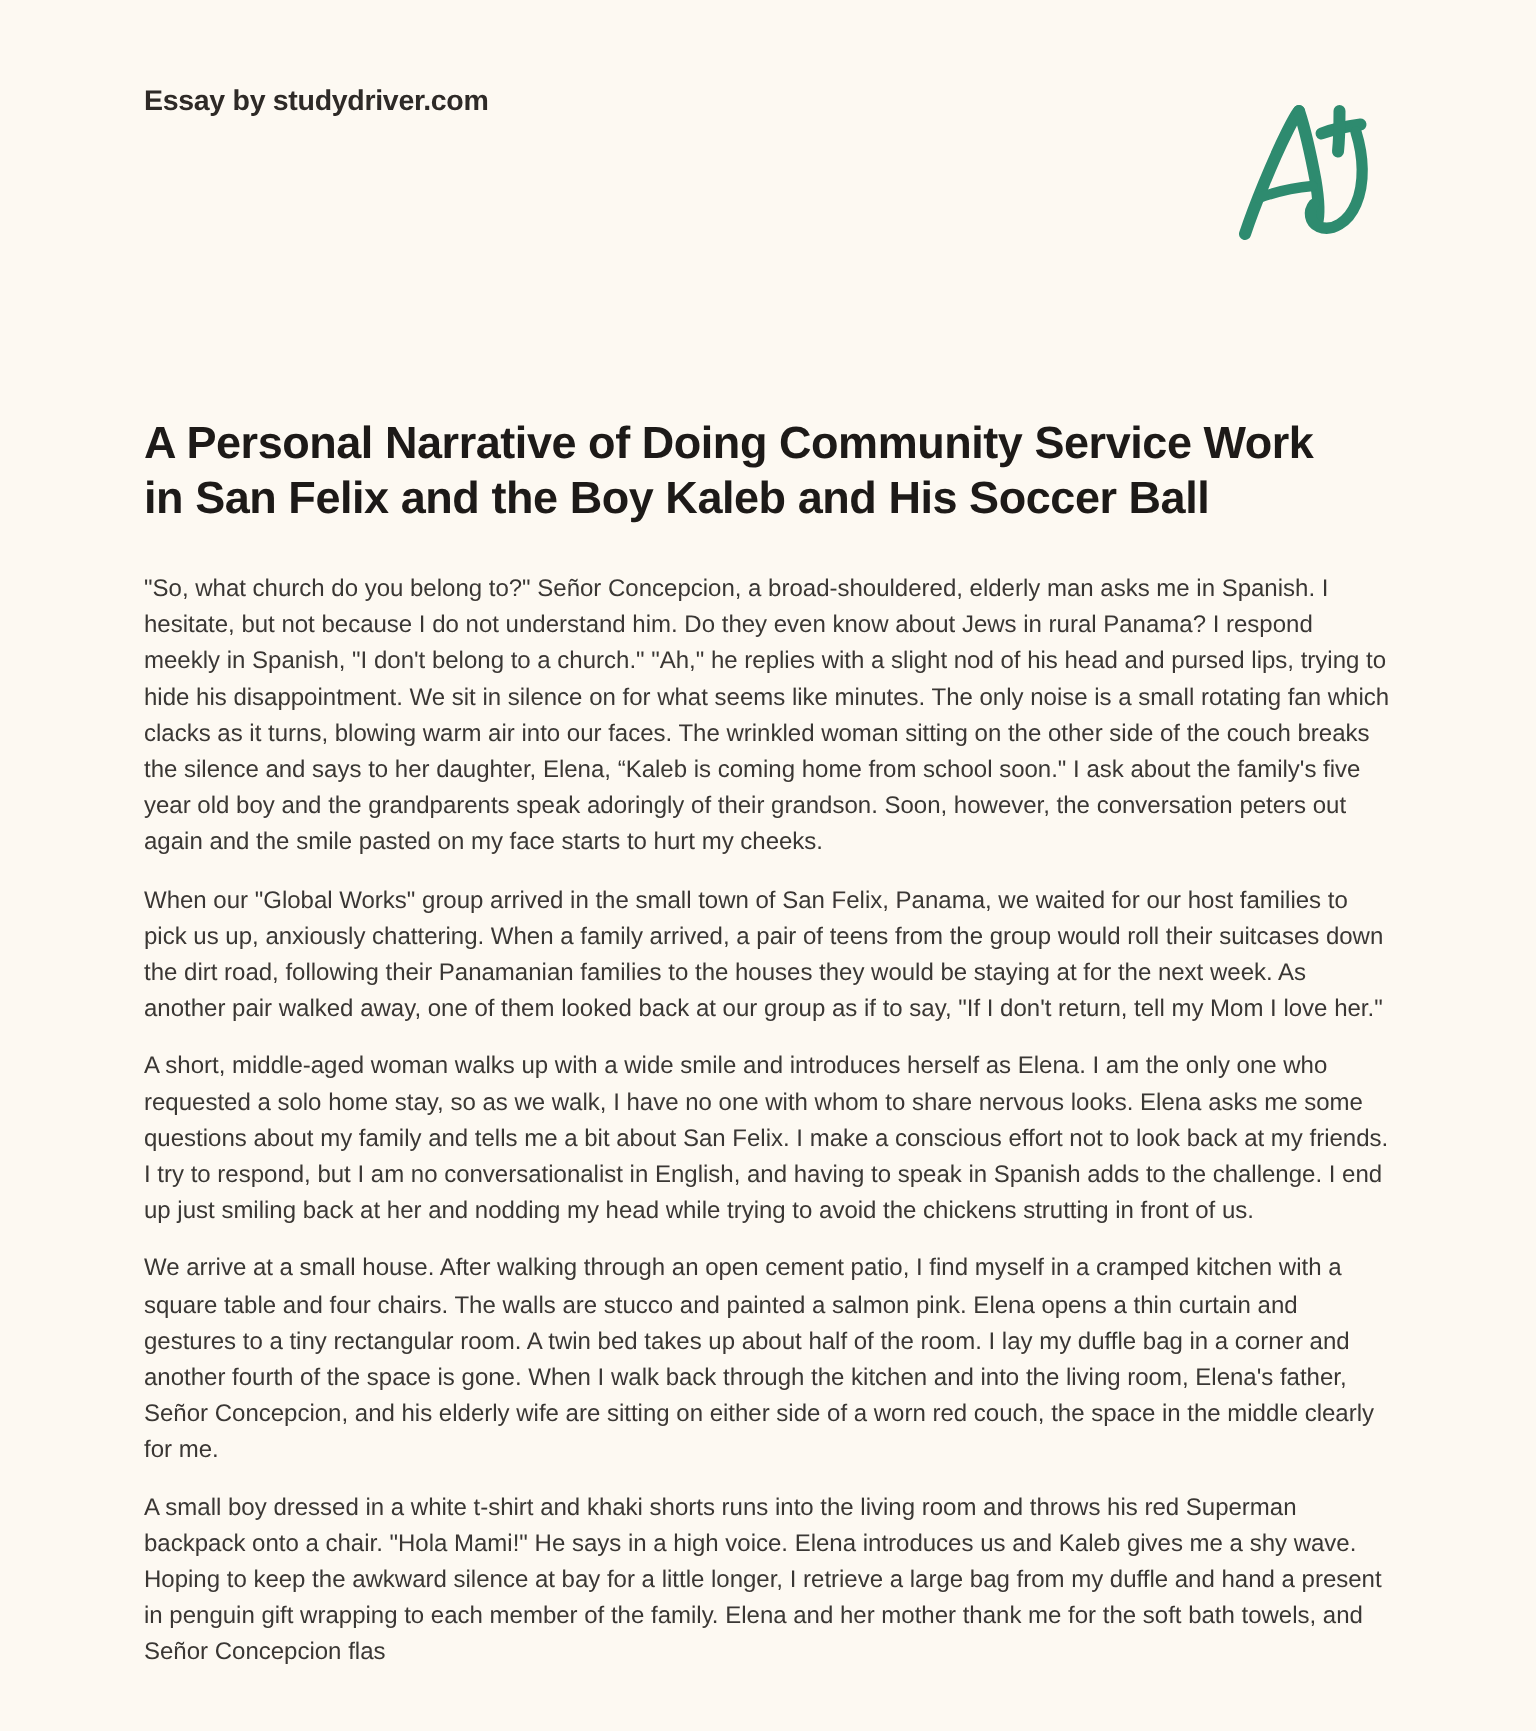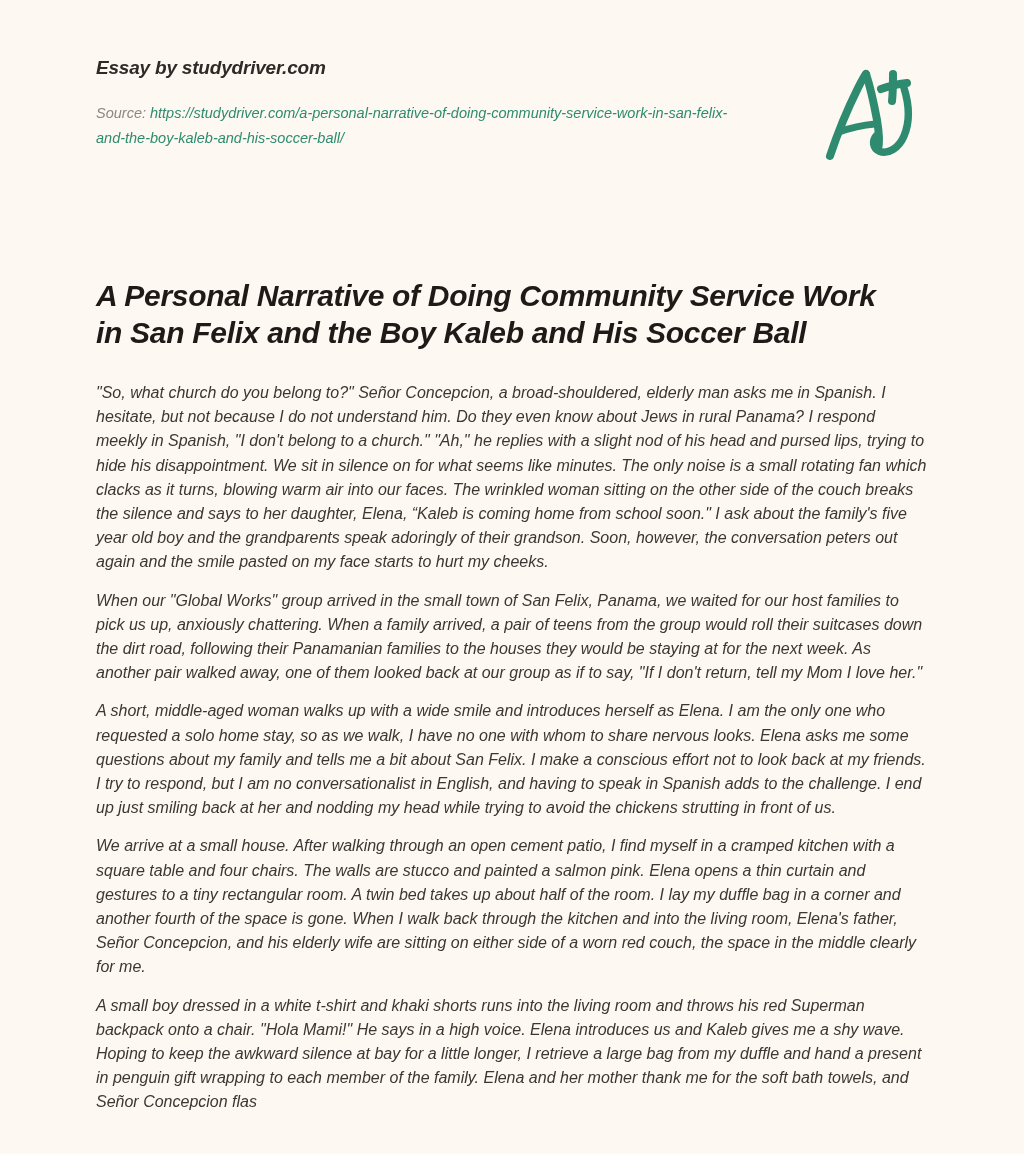--- a/index.html
+++ b/index.html
@@ -16,21 +16,20 @@
     overflow: hidden;
     position: relative;
   }
 
   .page {
     width: 1024px;
     height: 1154px;
     box-sizing: border-box;
     padding: 0 96px;
     position: relative;
-    font-style: italic;
   }
 
   
   .doc-header {
     position: relative;
     padding-top: 55px;
     min-height: 130px;
   }
 
   .essay-by {
@@ -94,23 +93,20 @@
 </style>
 </head>
 <body>
 
 <div class="page">
 
   <div class="doc-header">
 
     <div class="essay-by">Essay by studydriver.com</div>
 
-    <div class="source-line">
-      <span class="source-label">Source: </span><a class="source-url" href="#">https://studydriver.com/a-personal-narrative-of-doing-community-service-work-in-san-felix-and-the-boy-kaleb-and-his-soccer-ball/</a>
-    </div>
 
     <div class="logo">
       <svg viewBox="0 0 120 120" xmlns="http://www.w3.org/2000/svg" aria-hidden="true">
         <g fill="none" stroke="#2e8b6f" stroke-linecap="round" stroke-linejoin="round">
 
           <path d="M22 104 C28 86 40 56 50 36 C53 30 56 24 58 22" stroke-width="8"></path>
 
           <path d="M58 22 C62 34 66 52 69 68 C71 80 72 90 70 97" stroke-width="8"></path>
 
           <path d="M31 80 C42 76 56 73 67 72" stroke-width="7"></path>

